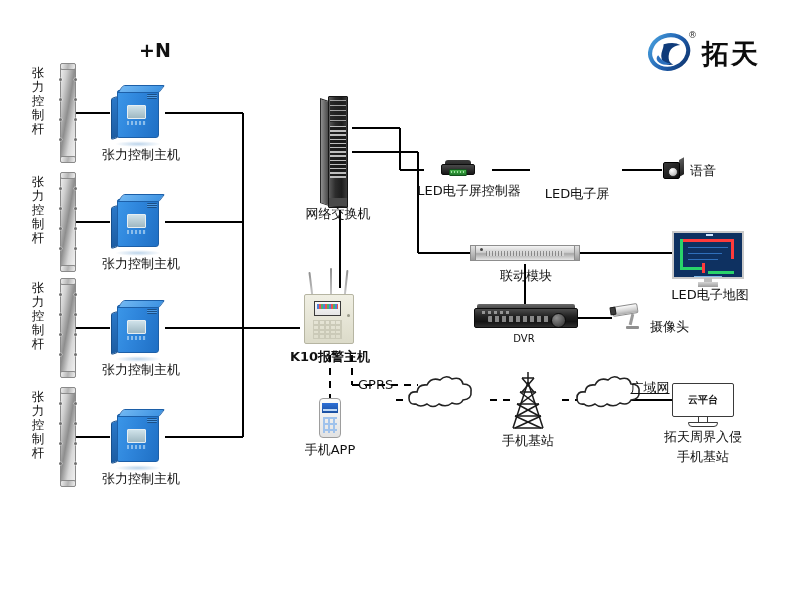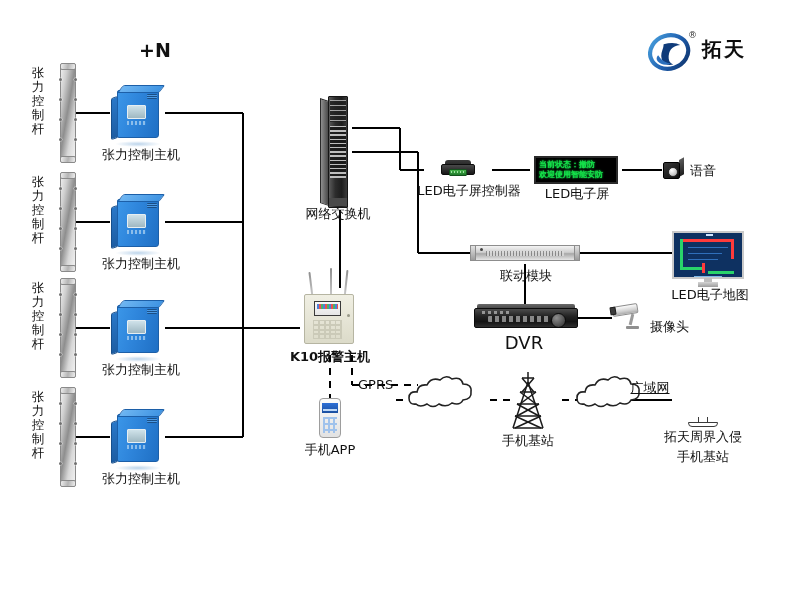--- a/index.html
+++ b/index.html
@@ -228,21 +228,21 @@
 
   .title{
     position:absolute;left:400px;top:528px;transform:translateX(-50%);
     color:#f21212;font-size:23px;font-weight:bold;white-space:nowrap;
     font-family:"DejaVu Sans","Liberation Sans",sans-serif;
   }
 
   
   .brand{position:absolute;left:648px;top:30px;width:140px;height:50px;}
   .brand .mark{position:absolute;left:0;top:2px;width:46px;height:40px;}
-  .brand .name{position:absolute;left:54px;top:6px;font-size:20px;font-weight:bold;color:#0d0d0d;letter-spacing:2px;}
+  .brand .name{position:absolute;left:54px;top:6px;font-size:27px;font-weight:bold;color:#0d0d0d;letter-spacing:2px;}
   .brand .reg{position:absolute;left:40px;top:0px;font-size:9px;color:#333;}
 </style>
 </head>
 <body>
 
 <div id="stage">
 
   <svg class="wires" viewBox="0 0 800 600">
     <g stroke="#000000" stroke-width="2" fill="none" stroke-linecap="butt">
 
@@ -457,24 +457,20 @@
   </div>
   <div class="lbl ctr" style="left:338px;top:207px;">网络交换机</div>
 
   <div class="ledctl" style="left:438px;top:160px;">
     <div class="tp"></div>
       <div class="bd"></div>
       <div class="grn"></div>
   </div>
   <div class="lbl ctr" style="left:469px;top:184px;">LED电子屏控制器</div>
 
-  <div class="ledscr" style="left:534px;top:156px;">
-    <div class="row">当前状态：撤防</div>
-    <div class="row">欢迎使用智能安防</div>
-  </div>
   <div class="lbl ctr" style="left:577px;top:187px;">LED电子屏</div>
 
   <div class="voice" style="left:663px;top:160px;">
     <div class="sd"></div>
       <div class="cube"></div>
   </div>
   <div class="lbl" style="left:690px;top:164px;">语音</div>
 
   <div class="linkage" style="left:470px;top:242px;">
     <div class="bd"></div>
@@ -504,21 +500,21 @@
   </div>
   <div class="lbl ctr" style="left:710px;top:288px;">LED电子地图</div>
 
   <div class="dvr" style="left:474px;top:304px;">
     <div class="tp"></div>
       <div class="bd"></div>
       <div class="txt"></div>
       <div class="btns"></div>
       <div class="dial"></div>
   </div>
-  <div class="lbl ctr" style="left:524px;top:333px;font-size:18px;">DVR</div>
+  <div class="lbl ctr" style="left:524px;top:333px;font-size:10px;">DVR</div>
 
   <div class="cam" style="left:610px;top:303px;">
     <div class="body"></div>
       <div class="lens"></div>
       <div class="arm"></div>
       <div class="base"></div>
   </div>
   <div class="lbl" style="left:650px;top:304px;margin-top:16px;">摄像头</div>
 
   <div class="k10" style="left:300px;top:268px;">
@@ -539,20 +535,23 @@
   </div>
   <div class="lbl ctr" style="left:330px;top:443px;">手机APP</div>
 
   <div class="lbl" style="left:358px;top:378px;font-size:13px;">GPRS</div>
 
   <div class="lbl ctr" style="left:528px;top:434px;">手机基站</div>
 
   <div class="lbl ctr" style="left:650px;top:381px;text-decoration:underline;">广域网</div>
 
   <div class="monitor" style="left:672px;top:383px;">
+    <div class="scr">
+        <span>云平台</span>
+      </div>
     <div class="neck"></div>
     <div class="foot"></div>
   </div>
   <div class="lbl ctr" style="left:703px;top:430px;">拓天周界入侵</div>
   <div class="lbl ctr" style="left:703px;top:450px;">手机基站</div>
 
   <div class="brand">
     <svg class="mark" viewBox="0 0 100 86">
       <defs>
         <linearGradient id="lg1" x1="0" y1="0" x2="1" y2="1">

